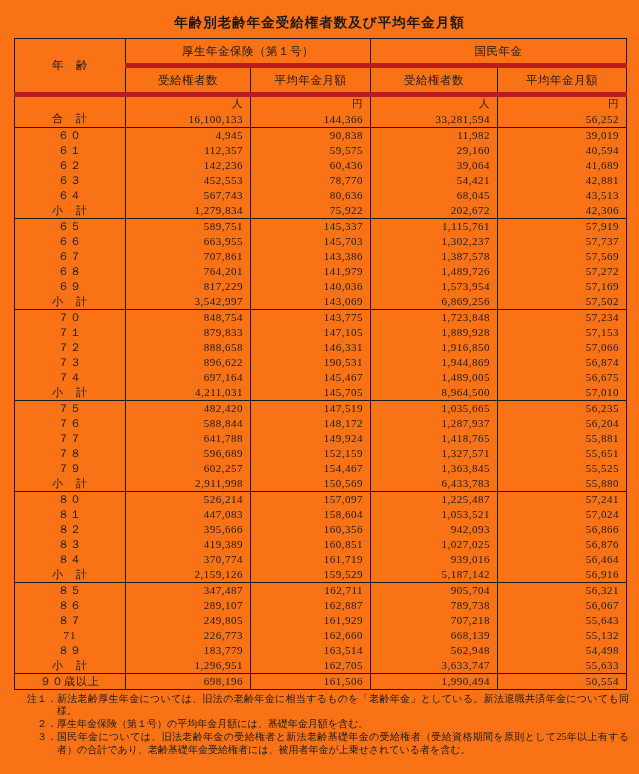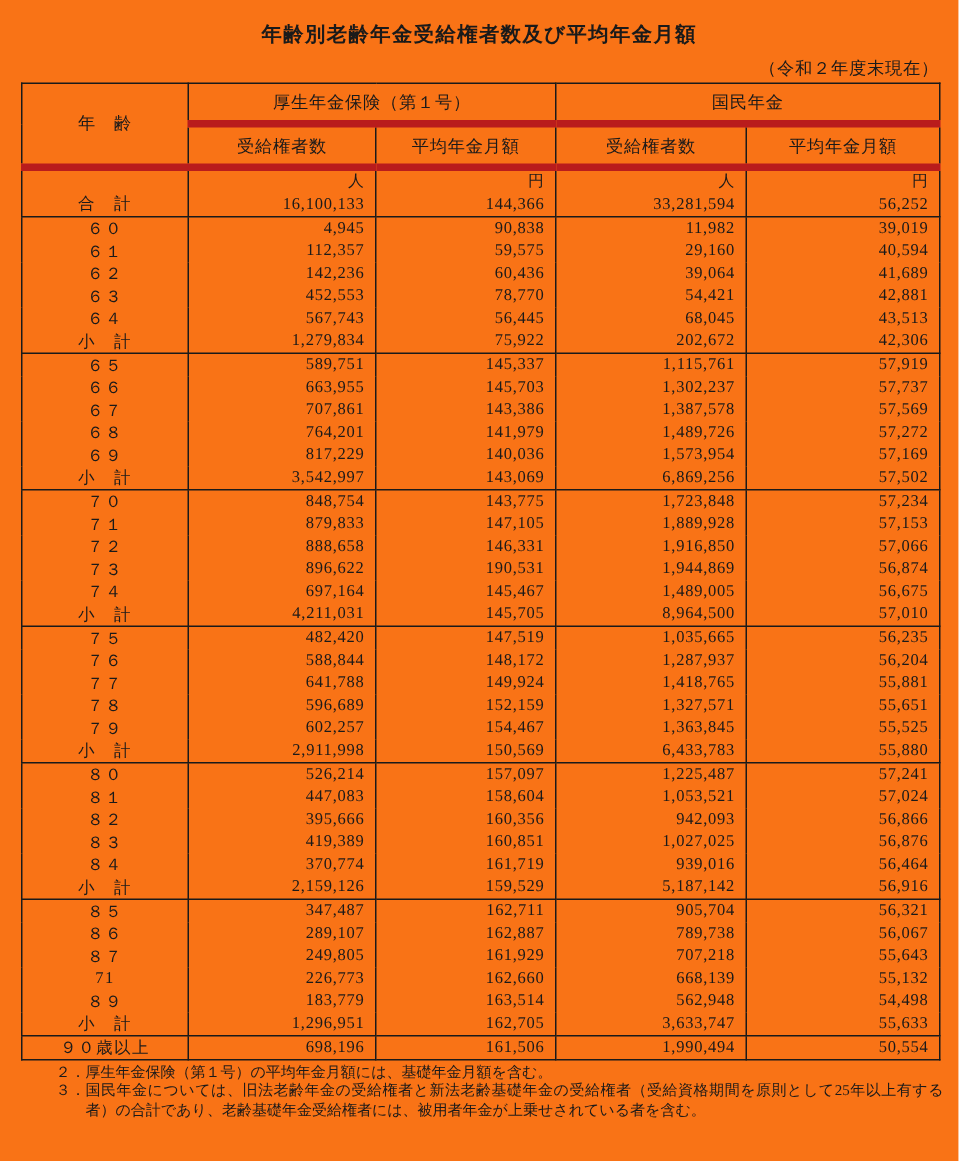--- a/index.html
+++ b/index.html
@@ -44,21 +44,20 @@
   .note { display:flex; }
   .note-prefix { width:37px; min-width:37px; text-align:right; }
   .note-text { flex:1; text-align:justify; }
 </style>
 </head>
 <body>
 
 <div class="page">
 
   <h1 class="doc-title">年齢別老齢年金受給権者数及び平均年金月額</h1>
-  <div class="date-note">（令和２年度末現在）</div>
 
   <table class="pension">
     <colgroup>
       <col style="width:111px">
         <col style="width:125px">
         <col style="width:120px">
         <col style="width:127px">
         <col style="width:129px">
     </colgroup>
     <thead>
@@ -115,21 +114,21 @@
         <tr>
       <td class="c-age">６３</td>
       <td class="c-num">452,553</td>
       <td class="c-num">78,770</td>
       <td class="c-num">54,421</td>
       <td class="c-num">42,881</td>
     </tr>
         <tr>
       <td class="c-age">６４</td>
       <td class="c-num">567,743</td>
-      <td class="c-num">56,445</td>
+      <td class="c-num">80,636</td>
       <td class="c-num">68,045</td>
       <td class="c-num">43,513</td>
     </tr>
         <tr>
       <td class="c-age">小　計</td>
       <td class="c-num">1,279,834</td>
       <td class="c-num">75,922</td>
       <td class="c-num">202,672</td>
       <td class="c-num">42,306</td>
     </tr>
@@ -359,20 +358,24 @@
         <td class="c-age">９０歳以上</td>
         <td class="c-num">698,196</td>
         <td class="c-num">161,506</td>
         <td class="c-num">1,990,494</td>
         <td class="c-num">50,554</td>
       </tr>
     </tbody>
   </table>
 
   <div class="notes">
+    <div class="note">
+      <span class="note-prefix">注１．</span>
+      <span class="note-text">新法老齢厚生年金については、旧法の老齢年金に相当するものを「老齢年金」としている。新法退職共済年金についても同様。</span>
+    </div>
     <div class="note">
       <span class="note-prefix">２．</span>
       <span class="note-text">厚生年金保険（第１号）の平均年金月額には、基礎年金月額を含む。</span>
     </div>
     <div class="note">
       <span class="note-prefix">３．</span>
       <span class="note-text">国民年金については、旧法老齢年金の受給権者と新法老齢基礎年金の受給権者（受給資格期間を原則として25年以上有する者）の合計であり、老齢基礎年金受給権者には、被用者年金が上乗せされている者を含む。</span>
     </div>
   </div>
 

